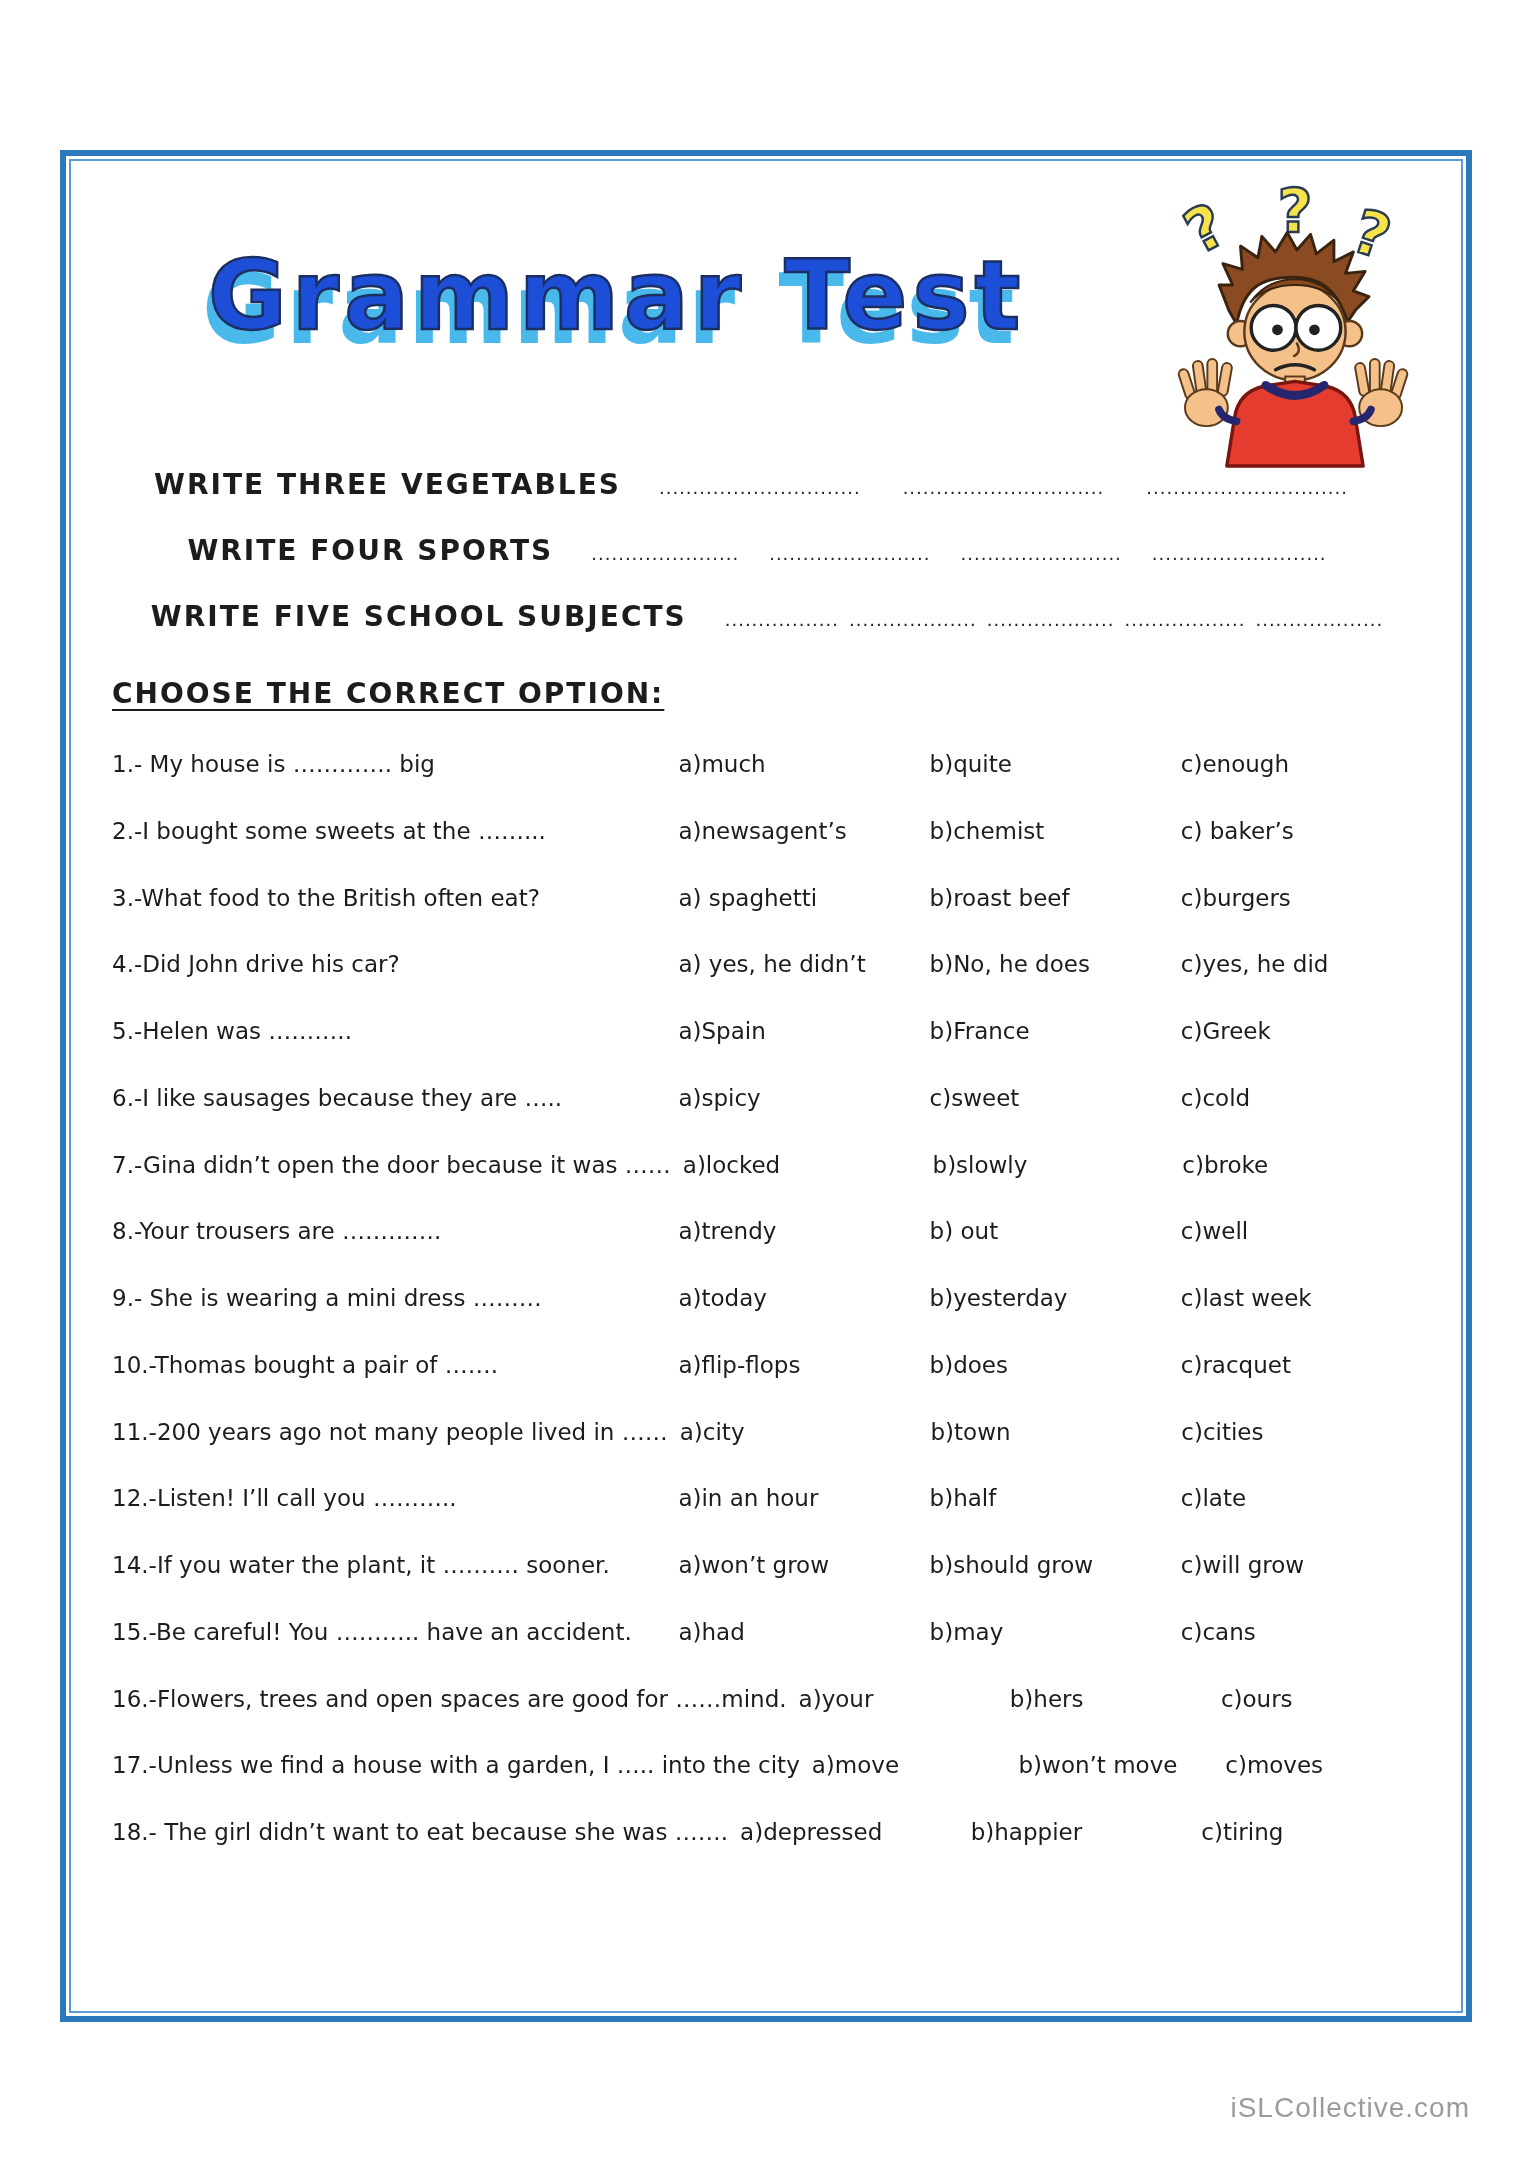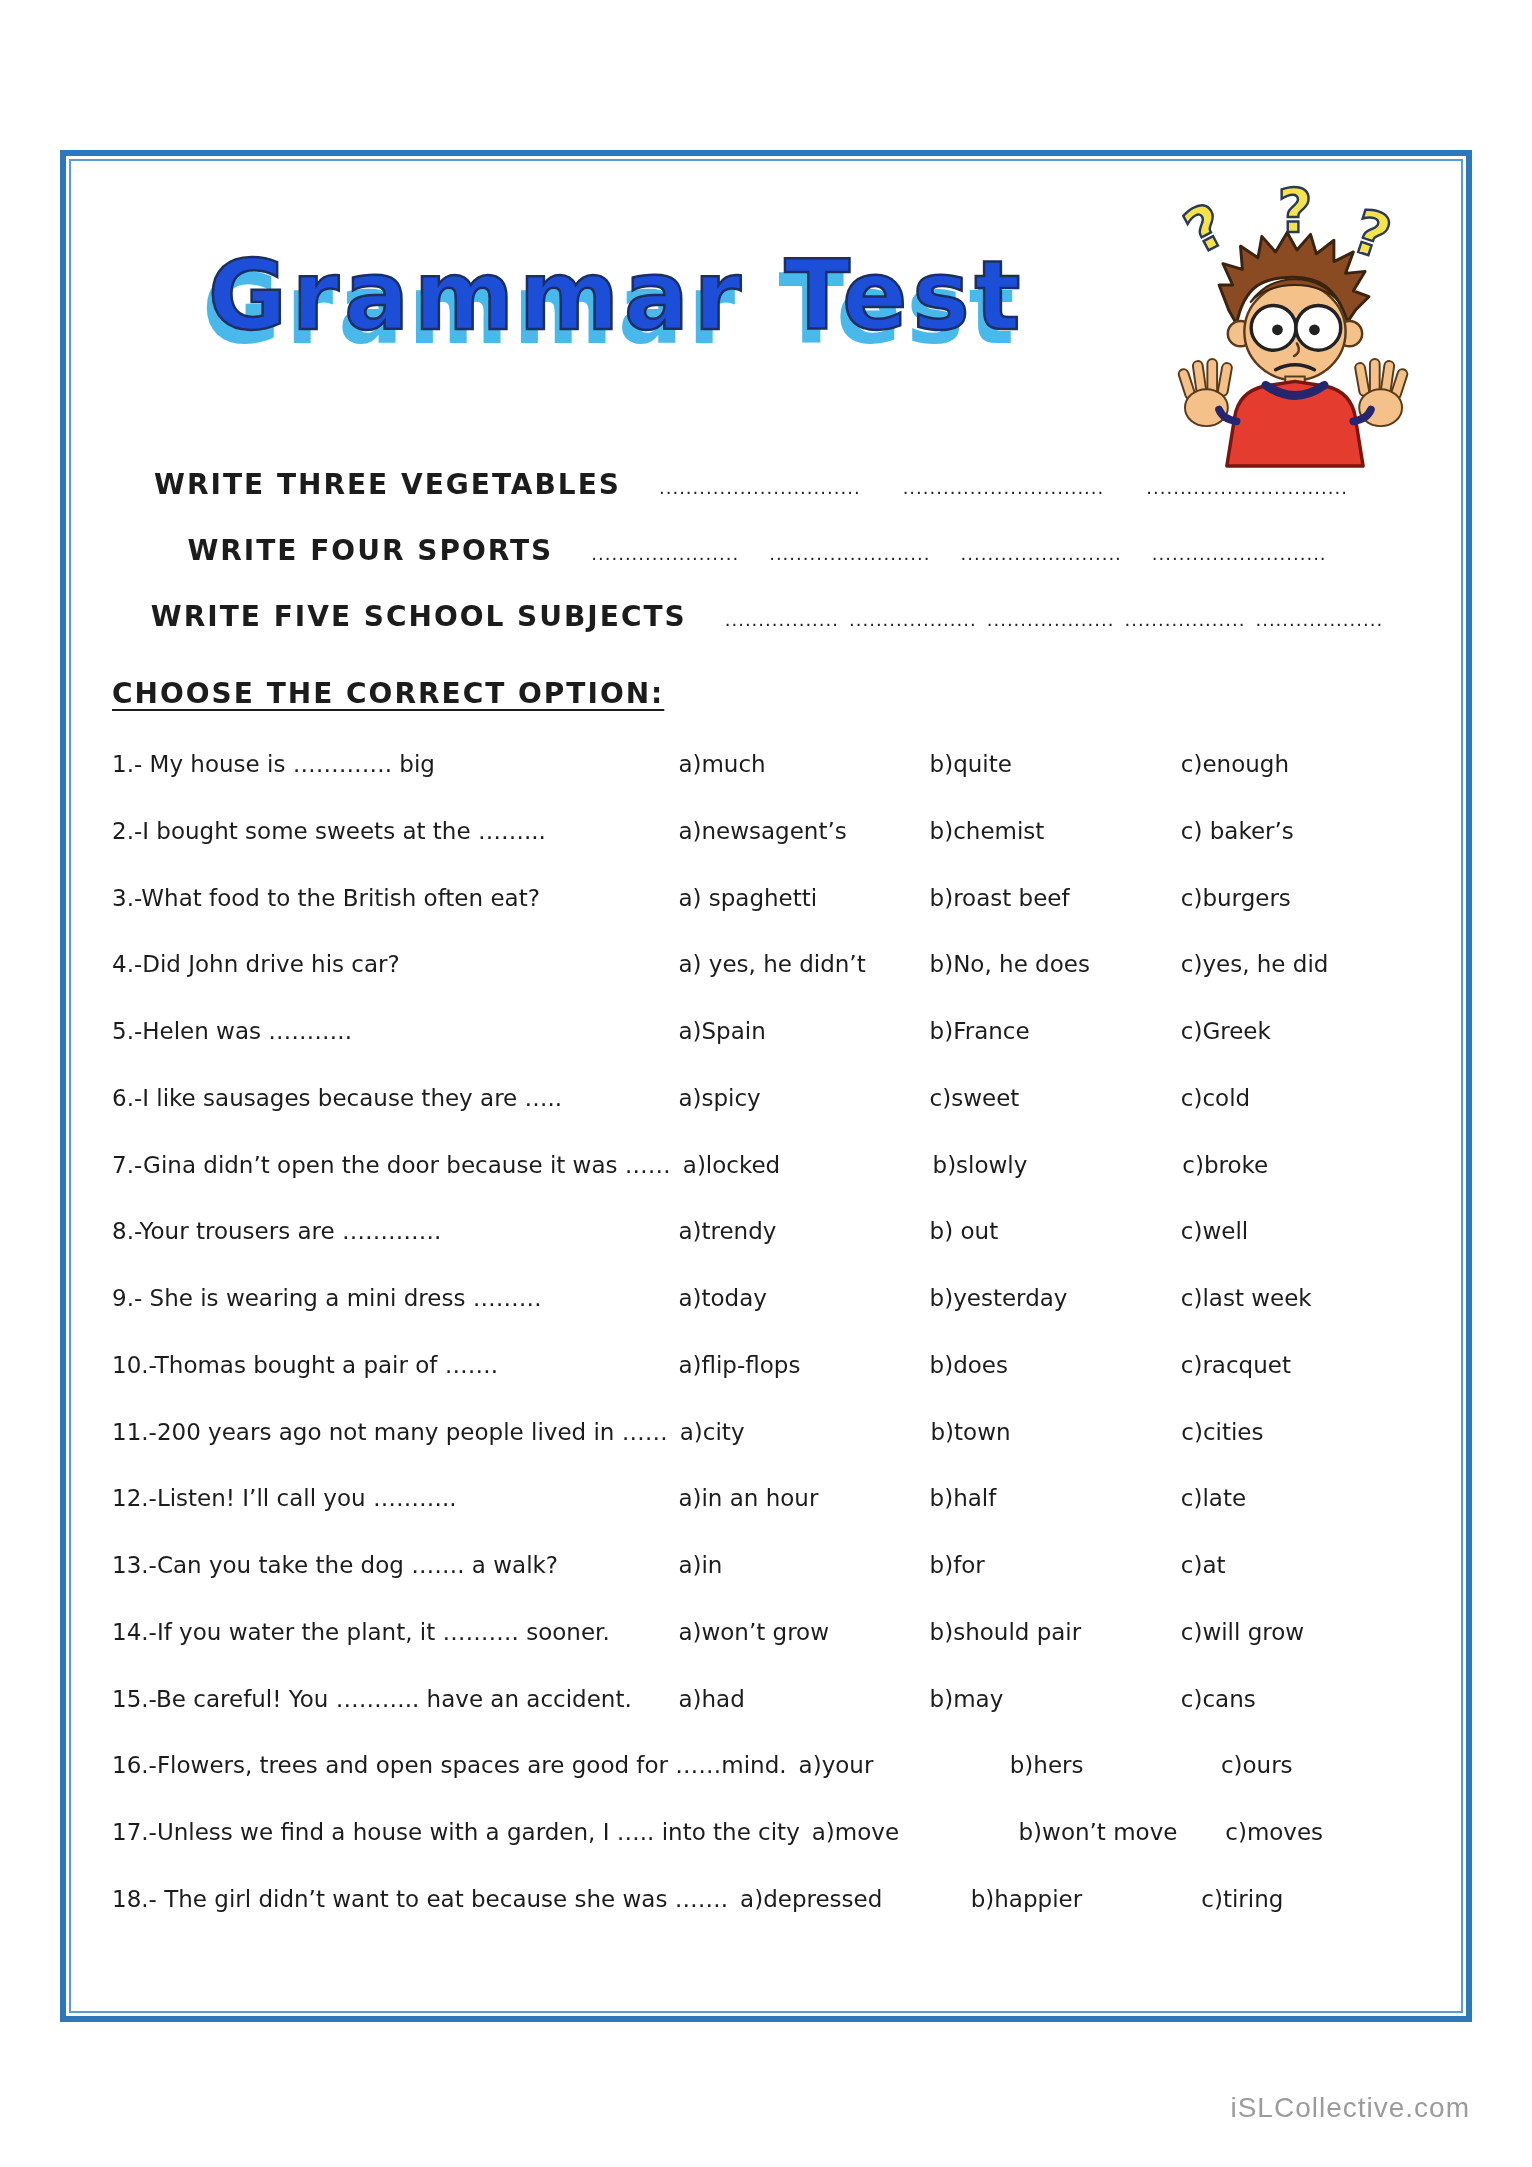--- a/index.html
+++ b/index.html
@@ -212,29 +212,23 @@
         <span class="opt">b)town</span>
         <span class="opt">c)cities</span>
       </div>
       <div class="q-row">
         <span class="q-text">12.-Listen! I’ll call you ………..</span>
         <span class="opt">a)in an hour</span>
         <span class="opt">b)half</span>
         <span class="opt">c)late</span>
       </div>
       <div class="q-row">
-        <span class="q-text">13.-Can you take the dog ……. a walk?</span>
-        <span class="opt">a)in</span>
-        <span class="opt">b)for</span>
-        <span class="opt">c)at</span>
-      </div>
-      <div class="q-row">
         <span class="q-text">14.-If you water the plant, it ………. sooner.</span>
         <span class="opt">a)won’t grow</span>
-        <span class="opt">b)should pair</span>
+        <span class="opt">b)should grow</span>
         <span class="opt">c)will grow</span>
       </div>
       <div class="q-row">
         <span class="q-text">15.-Be careful! You ……….. have an accident.</span>
         <span class="opt">a)had</span>
         <span class="opt">b)may</span>
         <span class="opt">c)cans</span>
       </div>
       <div class="q-row">
         <span class="q-text">16.-Flowers, trees and open spaces are good for ……mind.</span>

